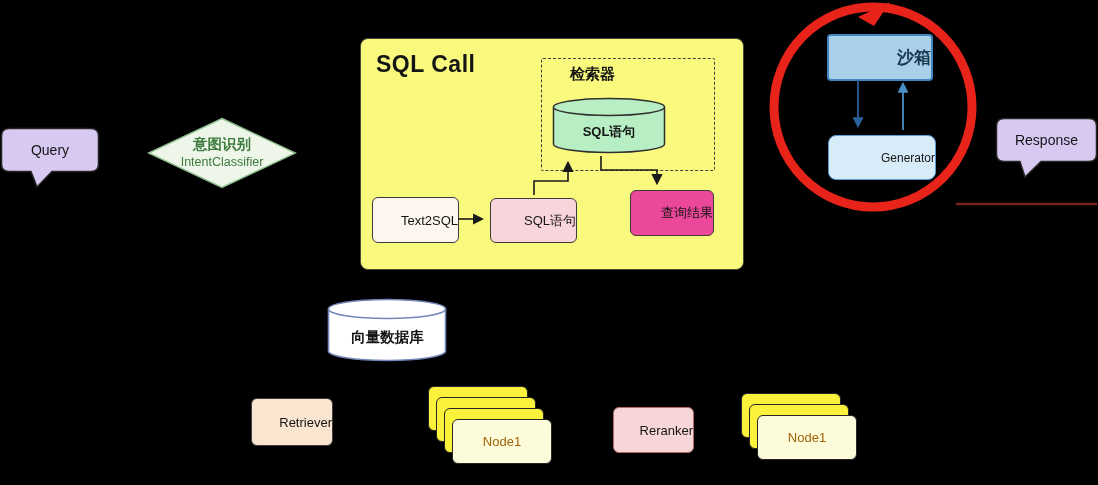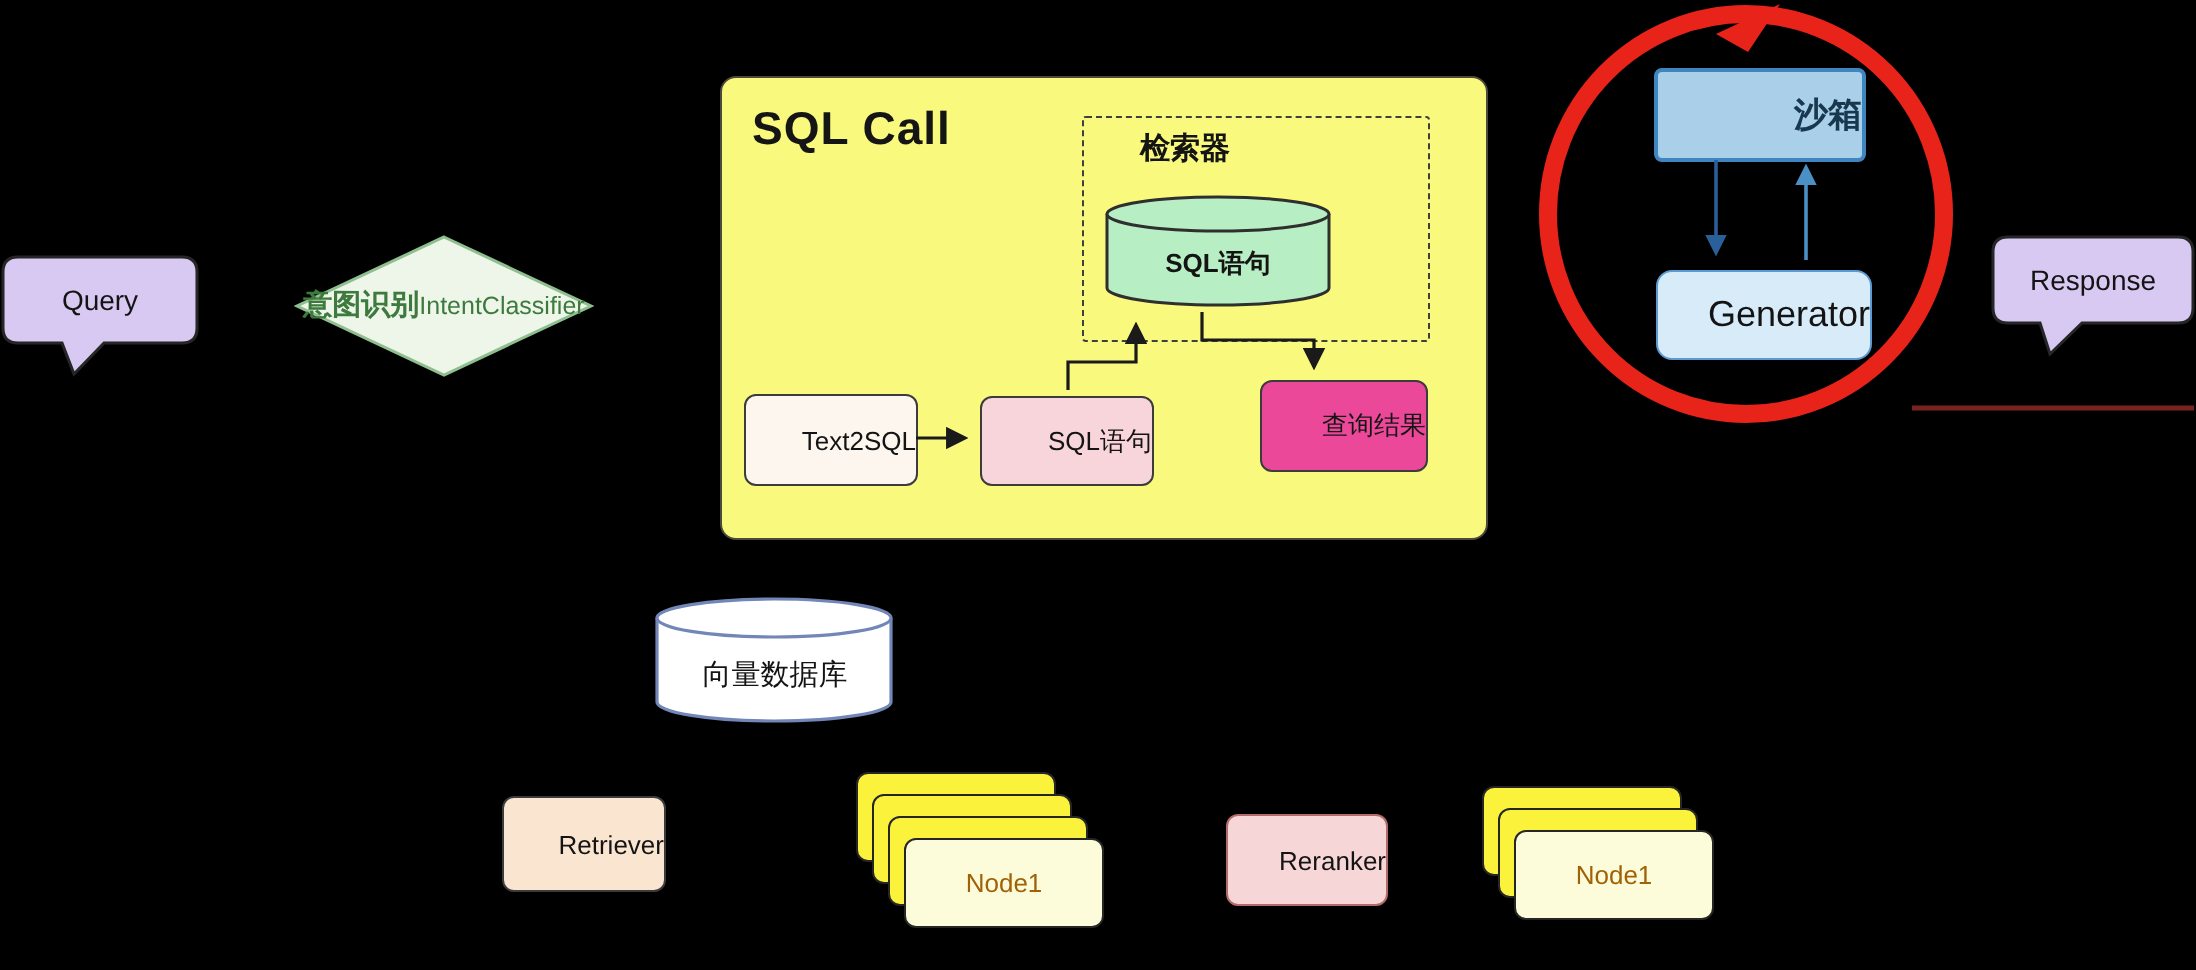--- a/index.html
+++ b/index.html
@@ -2,21 +2,21 @@
 <html><head>
 <meta charset="utf-8">
 <style>
   html,body{margin:0;padding:0;background:#000;}
   body{font-family:"Liberation Sans","DejaVu Sans",sans-serif;}
   .canvas{position:relative;width:1098px;height:485px;background:#000;overflow:hidden;}
   .abs{position:absolute;}
   .node-box{position:absolute;display:flex;align-items:center;justify-content:flex-end;border-radius:6px;border:1.5px solid #3c3c3c;font-size:13px;color:#141414;}
   .overlay{position:absolute;left:0;top:0;pointer-events:none;z-index:50;}
   .bubble-label{position:absolute;left:0;top:0;width:100%;height:45px;display:flex;align-items:center;justify-content:center;font-size:14px;color:#141414;font-weight:500;}
-  .diamond-label{position:absolute;inset:0;display:flex;flex-direction:row;align-items:center;justify-content:center;color:#3d7a3d;line-height:1.3;}
+  .diamond-label{position:absolute;inset:0;display:flex;flex-direction:column;align-items:center;justify-content:center;color:#3d7a3d;line-height:1.3;}
   .cyl-label{position:absolute;left:0;width:100%;text-align:center;color:#141414;}
   .ncard{position:absolute;width:98px;height:43px;border:1.5px solid #262626;border-radius:6px;}
   .ncard.back{background:#fbf23b;}
   .ncard.front{background:#fdfcda;display:flex;align-items:center;justify-content:center;font-size:13px;color:#a16207;}
   .edge-black{stroke:#1a1a1a;stroke-width:1.6;fill:none;}
   .edge-blue{stroke:#4a90c4;stroke-width:1.8;fill:none;}
   .edge-dblue{stroke:#2a6099;stroke-width:1.8;fill:none;}
 </style>
 </head>
 <body>
@@ -66,36 +66,36 @@
       <div style="font-weight:bold;font-size:14.5px;">意图识别</div>
       <div style="font-size:12.5px;">IntentClassifier</div>
     </div>
   </div>
 
   <div class="node-box" style="left:827px;top:34px;width:102px;height:43px;background:#a9cfe9;border:2px solid #3f86c0;border-radius:4px;">
     <span style="font-size:17px;font-weight:bold;color:#17384f;">沙箱</span>
   </div>
 
   <div class="node-box" style="left:828px;top:135px;width:106px;height:43px;background:#d8ebf9;border:1.5px solid #5b9bd5;border-radius:8px;">
-    <span style="font-size:18px;">Generator</span>
+    <span style="font-size:12px;">Generator</span>
   </div>
 
   <div class="abs" style="left:995px;top:117px;width:103px;height:62px;">
     <svg width="103" height="62" viewBox="0 0 103 62">
       <path d="M9,1.5 H94 Q101.5,1.5 101.5,9 V37 Q101.5,44.5 94,44.5 H46 L30,60 L25,44.5 H9 Q1.5,44.5 1.5,37 V9 Q1.5,1.5 9,1.5 Z" fill="#d7c9f1" stroke="#262626" stroke-width="1.5"></path>
     </svg>
     <div class="bubble-label">Response</div>
   </div>
 
   <div class="abs" style="left:327px;top:298px;width:121px;height:65px;">
     <svg width="121" height="65" viewBox="0 0 121 65">
       <path d="M1.5,11 V53 a58.5,9.5 0 0 0 117,0 V11" fill="#ffffff" stroke="#7287b8" stroke-width="1.6"></path>
       <ellipse cx="60" cy="11" rx="58.5" ry="9.5" fill="#ffffff" stroke="#7287b8" stroke-width="1.6"></ellipse>
     </svg>
-    <div class="cyl-label" style="top:30px;font-size:14.5px;font-weight:normal;">向量数据库</div>
+    <div class="cyl-label" style="top:30px;font-size:14.5px;font-weight:bold;">向量数据库</div>
   </div>
 
   <div class="node-box" style="left:251px;top:398px;width:80px;height:46px;background:#fae5d0;">
     <span>Retriever</span>
   </div>
 
   <div class="abs" style="left:428px;top:386px;width:124px;height:76px;">
     <div class="ncard back" style="left:0;top:0;"></div>
     <div class="ncard back" style="left:8px;top:11px;"></div>
     <div class="ncard back" style="left:16px;top:22px;"></div>

